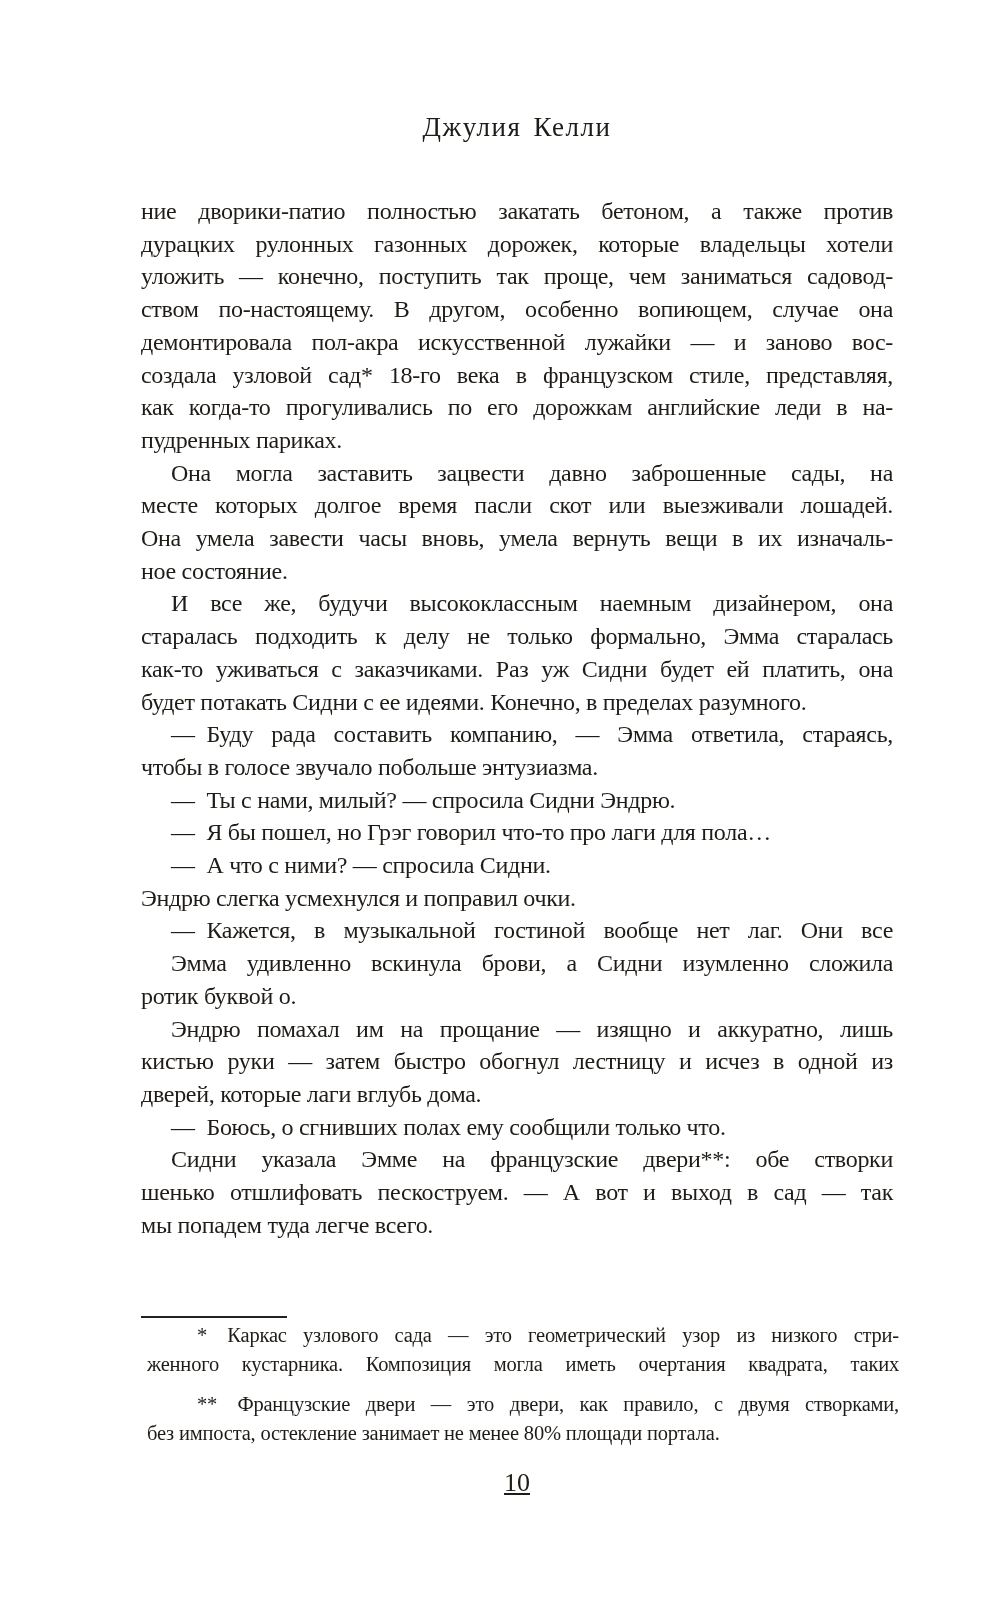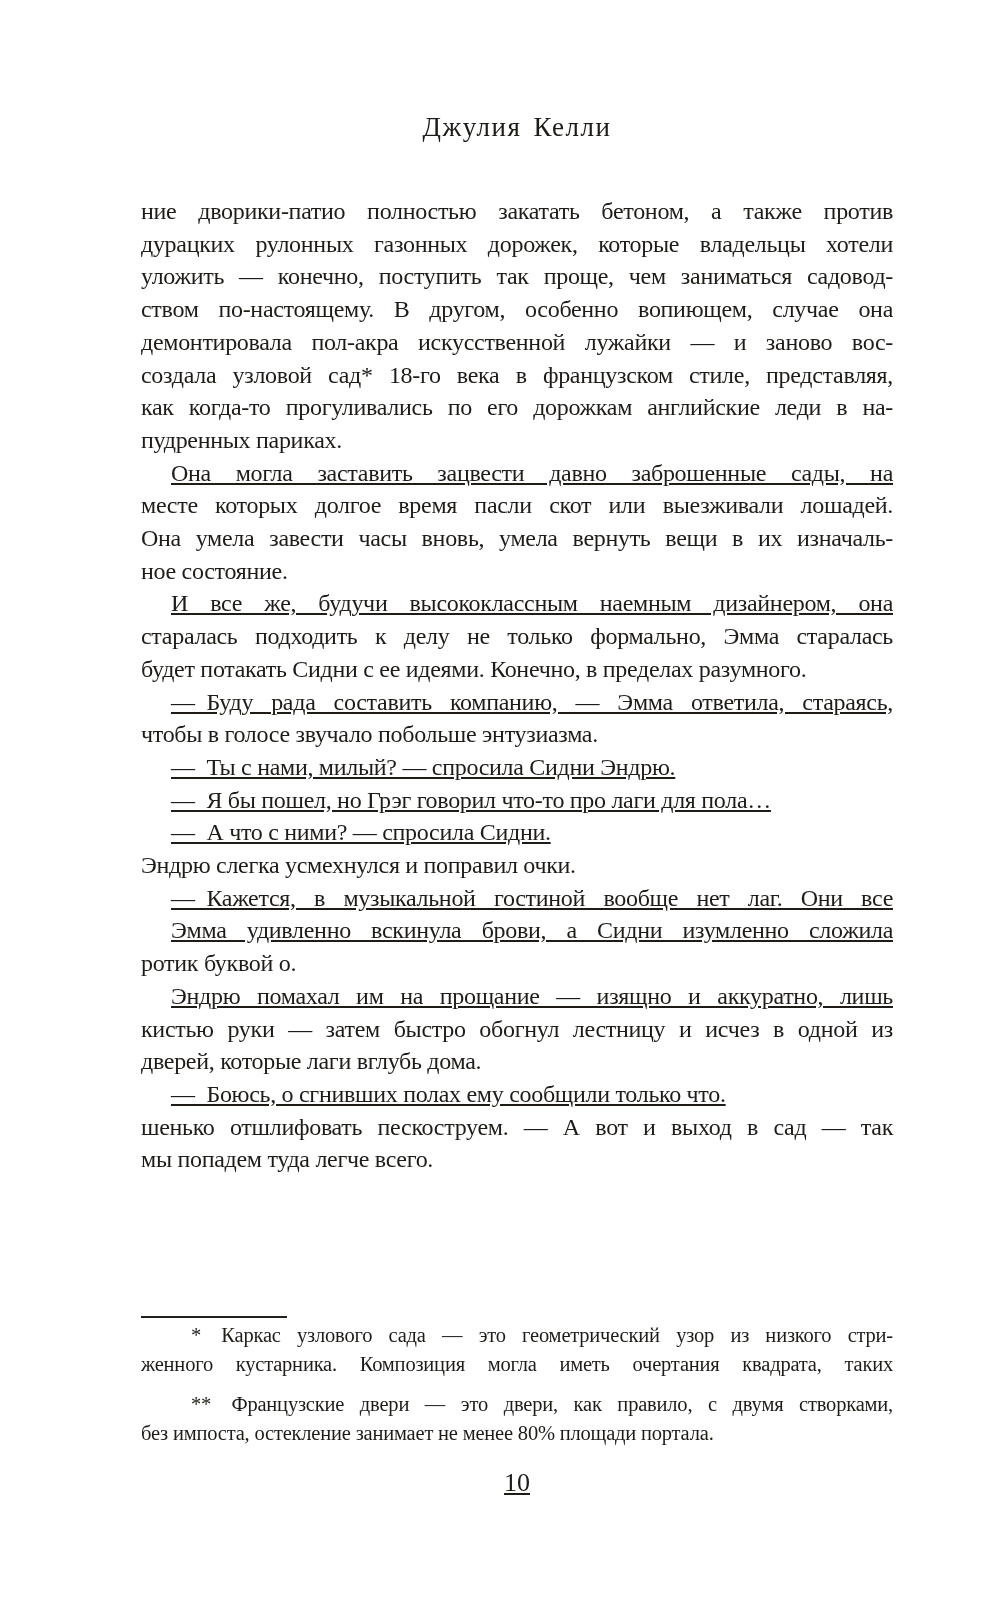--- a/index.html
+++ b/index.html
@@ -28,29 +28,29 @@
   }
   .bline {
     font-size: 24px;
     line-height: 32.7px;
     letter-spacing: -0.3px;
     text-align: justify;
     text-align-last: justify;
     white-space: normal;
   }
   .bline.last { text-align-last: left; }
-  .bline.ind  { text-indent: 30px; text-decoration: underline; }
+  .bline.ind  { text-indent: 30px; }
   .fnsep {
     position: absolute;
     left: 141px; top: 1316px; width: 146px;
     border-top: 2px solid #24211d;
   }
   .footnotes {
     position: absolute;
-    left: 141px; top: 1321px; width: 752px;
+    left: 147px; top: 1321px; width: 752px;
   }
   .footnote { margin: 0 0 11px 0; }
   .fline {
     font-size: 20.5px;
     line-height: 29px;
     letter-spacing: -0.2px;
     text-align: justify;
     text-align-last: justify;
   }
   .fline.last { text-align-last: left; }
@@ -78,34 +78,36 @@
       <div class="bline">демонтировала пол-акра искусственной лужайки — и заново вос-</div>
       <div class="bline">создала узловой сад* 18-го века в французском стиле, представляя,</div>
       <div class="bline">как когда-то прогуливались по его дорожкам английские леди в на-</div>
       <div class="bline last">пудренных париках.</div>
       <div class="bline ind">Она могла заставить зацвести давно заброшенные сады, на</div>
       <div class="bline">месте которых долгое время пасли скот или выезживали лошадей.</div>
       <div class="bline">Она умела завести часы вновь, умела вернуть вещи в их изначаль-</div>
       <div class="bline last">ное состояние.</div>
       <div class="bline ind">И все же, будучи высококлассным наемным дизайнером, она</div>
       <div class="bline">старалась подходить к делу не только формально, Эмма старалась</div>
+      <div class="bline">как-то уживаться с заказчиками. Раз уж Сидни будет ей платить, она</div>
       <div class="bline last">будет потакать Сидни с ее идеями. Конечно, в пределах разумного.</div>
       <div class="bline ind">— Буду рада составить компанию, — Эмма ответила, стараясь,</div>
       <div class="bline last">чтобы в голосе звучало побольше энтузиазма.</div>
       <div class="bline last ind">— Ты с нами, милый? — спросила Сидни Эндрю.</div>
       <div class="bline last ind">— Я бы пошел, но Грэг говорил что-то про лаги для пола…</div>
       <div class="bline last ind">— А что с ними? — спросила Сидни.</div>
       <div class="bline last">Эндрю слегка усмехнулся и поправил очки.</div>
       <div class="bline ind">— Кажется, в музыкальной гостиной вообще нет лаг. Они все</div>
       <div class="bline ind">Эмма удивленно вскинула брови, а Сидни изумленно сложила</div>
       <div class="bline last">ротик буквой о.</div>
       <div class="bline ind">Эндрю помахал им на прощание — изящно и аккуратно, лишь</div>
       <div class="bline">кистью руки — затем быстро обогнул лестницу и исчез в одной из</div>
       <div class="bline last">дверей, которые лаги вглубь дома.</div>
       <div class="bline last ind">— Боюсь, о сгнивших полах ему сообщили только что.</div>
+      <div class="bline ind">Сидни указала Эмме на французские двери**: обе створки</div>
       <div class="bline">шенько отшлифовать пескоструем. — А вот и выход в сад — так</div>
       <div class="bline last">мы попадем туда легче всего.</div>
     </div>
 
   <div class="fnsep"></div>
 
   <div class="footnotes" id="footnotes">
       <div class="footnote">
         <div class="fline ind">* Каркас узлового сада — это геометрический узор из низкого стри-</div>
         <div class="fline">женного кустарника. Композиция могла иметь очертания квадрата, таких</div>

